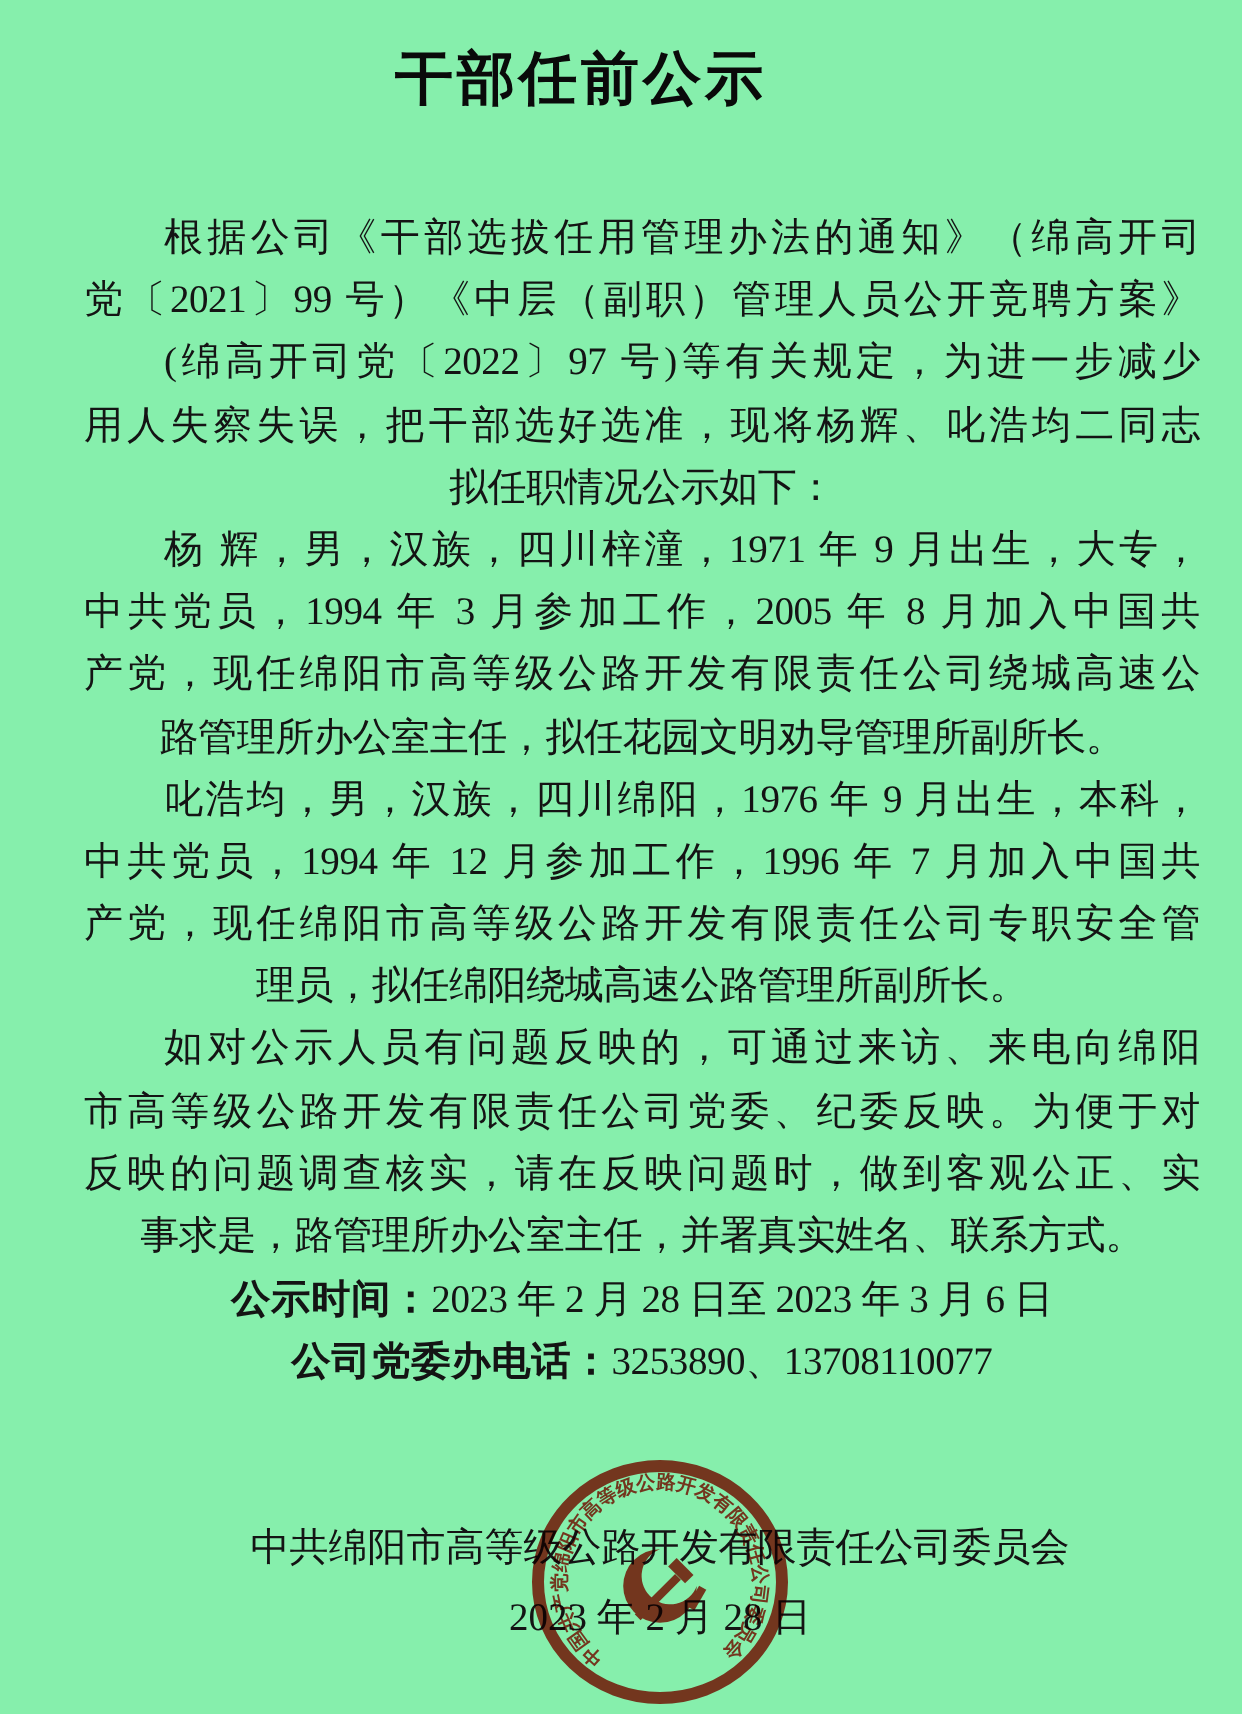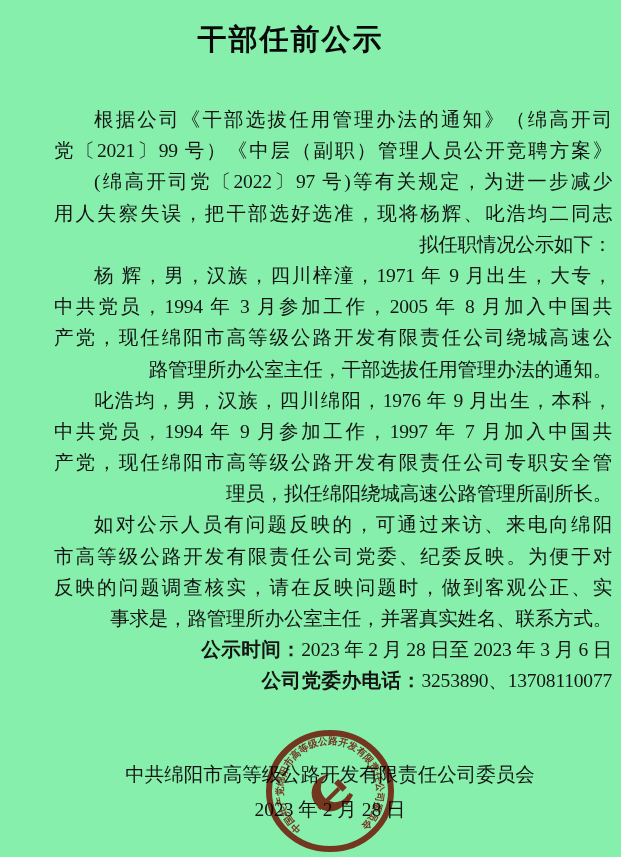--- a/index.html
+++ b/index.html
@@ -18,31 +18,31 @@
     text-align:center;
     transform:translateX(-20px);
     font-family:"DejaVu Sans","Liberation Sans",sans-serif;
     font-weight:bold;
     font-size:29px;
     letter-spacing:2px;
     color:#0a0a0a;
   }
   .body-text{
     position:absolute;
-    left:54px;top:104px;
+    left:42px;top:104px;
     width:558px;
     font-size:19.5px;
     letter-spacing:-0.2px;
     color:#141414;
   }
   .line{
     height:31.2px;
     line-height:31.2px;
     white-space:nowrap;
-    text-align:right;
+    text-align:center;
   }
   .line.j{
     white-space:normal;
     text-align:justify;
     text-align-last:justify;
   }
   .line.ind{ text-indent:40px; }
   .line b{
     font-family:"DejaVu Sans","Liberation Sans",sans-serif;
     font-weight:bold;
@@ -79,23 +79,23 @@
 
   <div class="body-text">
       <div class="line j ind">根据公司《干部选拔任用管理办法的通知》（绵高开司</div>
       <div class="line j">党〔2021〕99 号）《中层（副职）管理人员公开竞聘方案》</div>
       <div class="line j ind">(绵高开司党〔2022〕97 号)等有关规定，为进一步减少</div>
       <div class="line j">用人失察失误，把干部选好选准，现将杨辉、叱浩均二同志</div>
       <div class="line">拟任职情况公示如下：</div>
       <div class="line j ind">杨 辉，男，汉族，四川梓潼，1971 年 9 月出生，大专，</div>
       <div class="line j">中共党员，1994 年 3 月参加工作，2005 年 8 月加入中国共</div>
       <div class="line j">产党，现任绵阳市高等级公路开发有限责任公司绕城高速公</div>
-      <div class="line">路管理所办公室主任，干部选拔任用管理办法的通知。</div>
+      <div class="line">路管理所办公室主任，拟任花园文明劝导管理所副所长。</div>
       <div class="line j ind">叱浩均，男，汉族，四川绵阳，1976 年 9 月出生，本科，</div>
-      <div class="line j">中共党员，1994 年 9 月参加工作，1997 年 7 月加入中国共</div>
+      <div class="line j">中共党员，1994 年 12 月参加工作，1996 年 7 月加入中国共</div>
       <div class="line j">产党，现任绵阳市高等级公路开发有限责任公司专职安全管</div>
       <div class="line">理员，拟任绵阳绕城高速公路管理所副所长。</div>
       <div class="line j ind">如对公示人员有问题反映的，可通过来访、来电向绵阳</div>
       <div class="line j">市高等级公路开发有限责任公司党委、纪委反映。为便于对</div>
       <div class="line j">反映的问题调查核实，请在反映问题时，做到客观公正、实</div>
       <div class="line">事求是，路管理所办公室主任，并署真实姓名、联系方式。</div>
       <div class="line"><b>公示时间：</b><span>2023 年 2 月 28 日至 2023 年 3 月 6 日</span></div>
       <div class="line"><b>公司党委办电话：</b><span>3253890、13708110077</span></div>
     </div>
 

